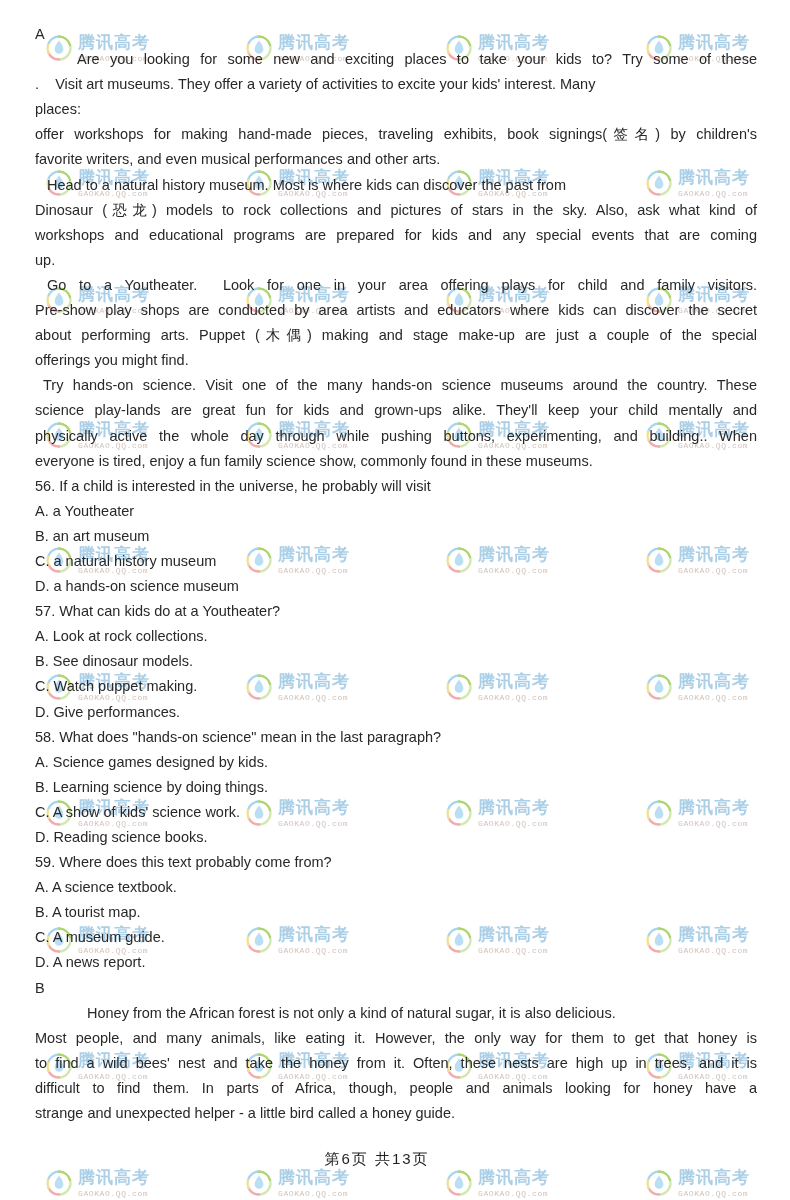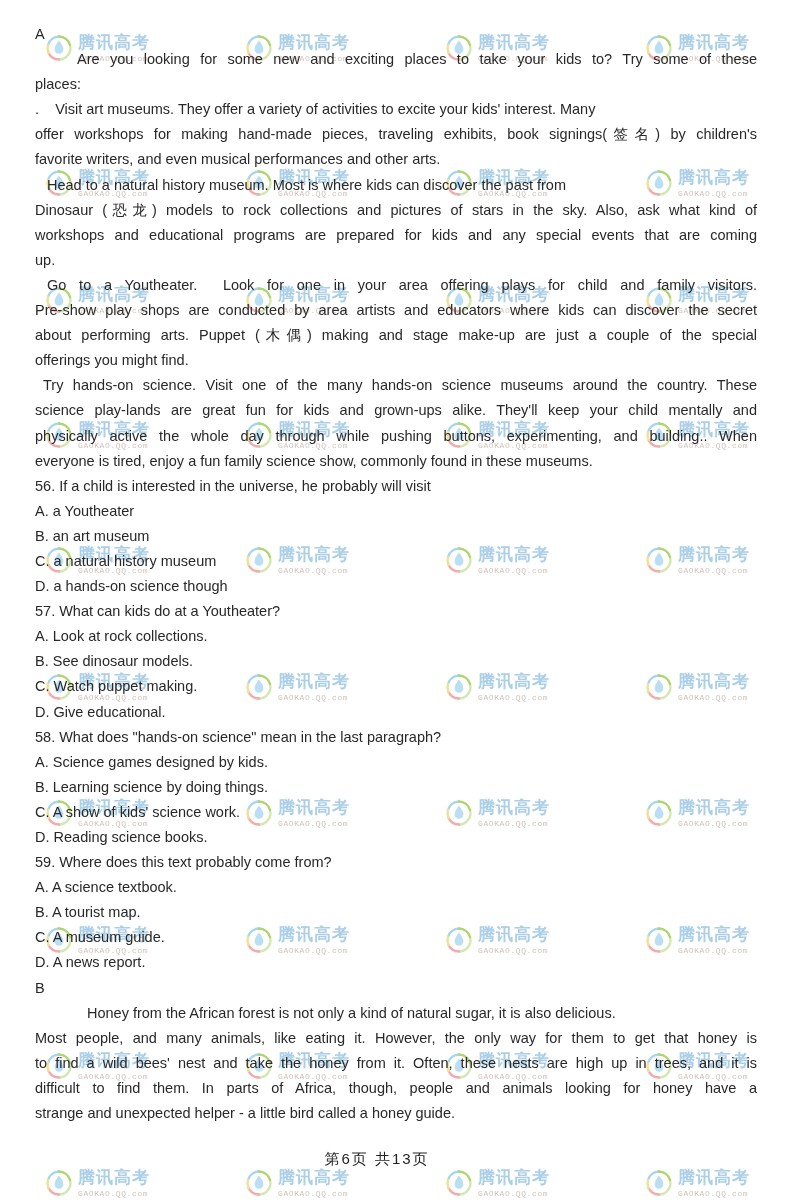--- a/index.html
+++ b/index.html
@@ -613,46 +613,46 @@
         <span class="wm-text">
           <span class="wm-brand" style="color: rgb(164, 203, 229);">腾讯高考</span>
           <span class="wm-site" style="color: rgb(204, 189, 182);">GAOKAO.QQ.com</span>
         </span>
       </div>
     </div>
 
   <div class="text-layer" id="text-layer">
       <div class="line">A</div>
       <div class="line j" style="padding-left: 42px;">Are you looking for some new and exciting places to take your kids to? Try some of these</div>
+      <div class="line">.&nbsp;&nbsp;&nbsp;&nbsp;Visit art museums. They offer a variety of activities to excite your kids' interest. Many</div>
       <div class="line">places:</div>
-      <div class="line">.&nbsp;&nbsp;&nbsp;&nbsp;Visit art museums. They offer a variety of activities to excite your kids' interest. Many</div>
       <div class="line j">offer workshops for making hand-made pieces, traveling exhibits, book signings(签名) by children's</div>
       <div class="line">favorite writers, and even musical performances and other arts.</div>
       <div class="line" style="padding-left: 12px;">Head to a natural history museum. Most is where kids can discover the past from</div>
       <div class="line j">Dinosaur (恐龙) models to rock collections and pictures of stars in the sky. Also, ask what kind of</div>
       <div class="line j">workshops and educational programs are prepared for kids and any special events that are coming</div>
       <div class="line">up.</div>
       <div class="line j" style="padding-left: 12px;">Go to a Youtheater.&nbsp; Look for one in your area offering plays for child and family visitors.</div>
       <div class="line j">Pre-show play shops are conducted by area artists and educators where kids can discover the secret</div>
       <div class="line j">about performing arts. Puppet (木偶) making and stage make-up are just a couple of the special</div>
       <div class="line">offerings you might find.</div>
       <div class="line j" style="padding-left: 8px;">Try hands-on science. Visit one of the many hands-on science museums around the country. These</div>
       <div class="line j">science play-lands are great fun for kids and grown-ups alike. They'll keep your child mentally and</div>
       <div class="line j">physically active the whole day through while pushing buttons, experimenting, and building.. When</div>
       <div class="line">everyone is tired, enjoy a fun family science show, commonly found in these museums.</div>
       <div class="line">56. If a child is interested in the universe, he probably will visit</div>
       <div class="line">A. a Youtheater</div>
       <div class="line">B. an art museum</div>
       <div class="line">C. a natural history museum</div>
-      <div class="line">D. a hands-on science though</div>
+      <div class="line">D. a hands-on science museum</div>
       <div class="line">57. What can kids do at a Youtheater?</div>
       <div class="line">A. Look at rock collections.</div>
       <div class="line">B. See dinosaur models.</div>
       <div class="line">C. Watch puppet making.</div>
-      <div class="line">D. Give educational.</div>
+      <div class="line">D. Give performances.</div>
       <div class="line">58. What does "hands-on science" mean in the last paragraph?</div>
       <div class="line">A. Science games designed by kids.</div>
       <div class="line">B. Learning science by doing things.</div>
       <div class="line">C. A show of kids' science work.</div>
       <div class="line">D. Reading science books.</div>
       <div class="line">59. Where does this text probably come from?</div>
       <div class="line">A. A science textbook.</div>
       <div class="line">B. A tourist map.</div>
       <div class="line">C. A museum guide.</div>
       <div class="line">D. A news report.</div>

